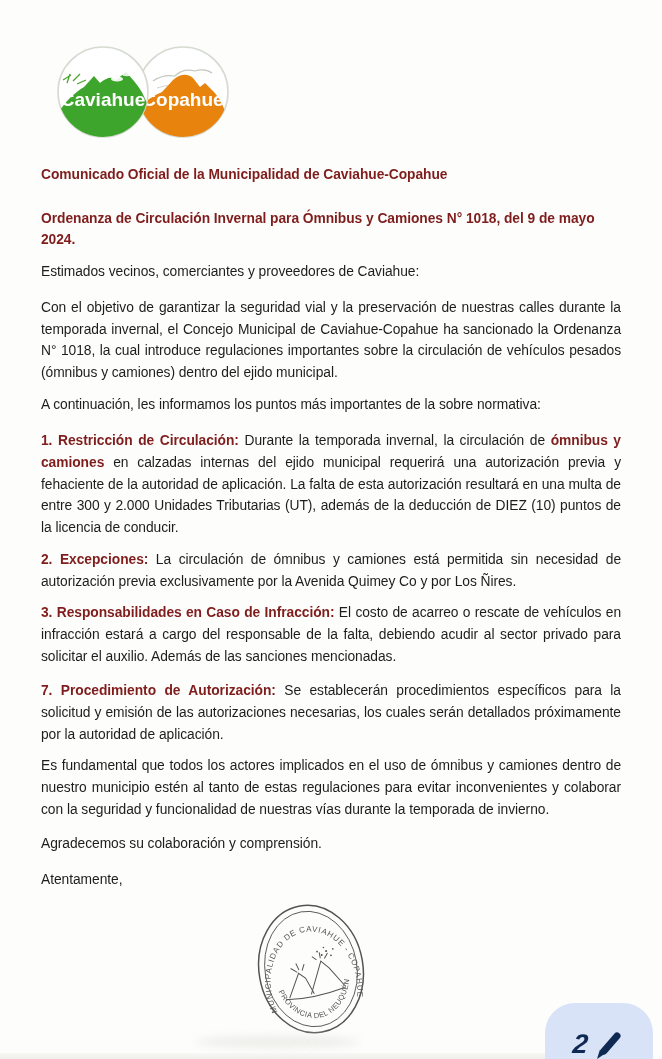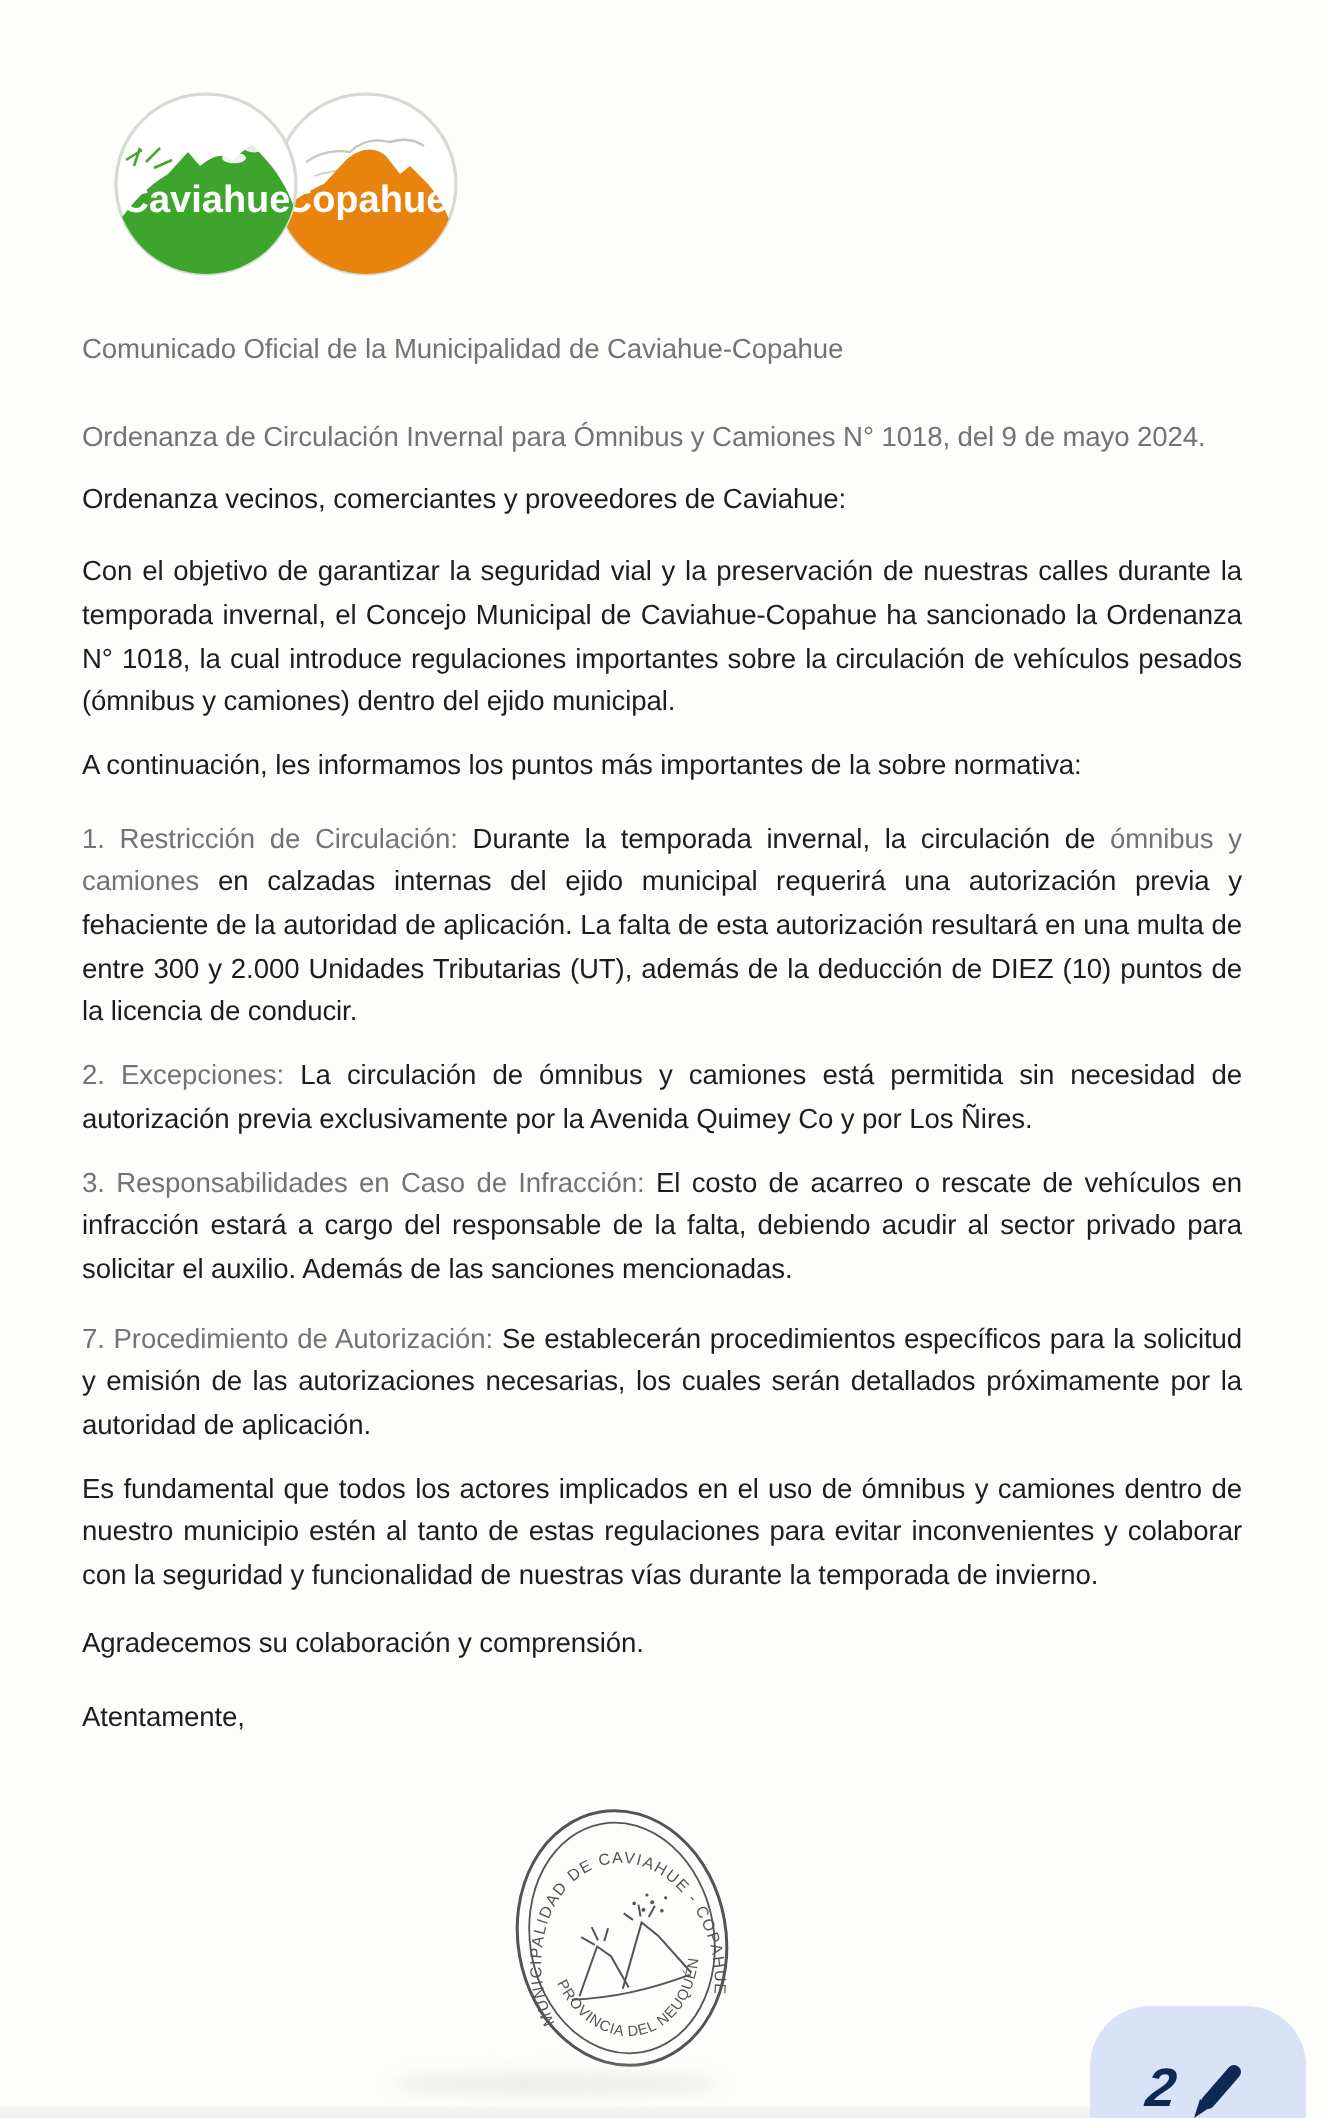--- a/index.html
+++ b/index.html
@@ -11,21 +11,21 @@
   .logo{position:absolute;left:53px;top:43px;width:186px;height:100px;}
   .logo svg{display:block;width:100%;height:100%;}
   .logo text{font-family:"Liberation Sans",sans-serif;font-weight:bold;font-size:19px;fill:#ffffff;}
   
   .letter{
     position:absolute;left:41px;top:0;width:580px;
     font-size:13.8px;line-height:21.7px;letter-spacing:-0.05px;
     padding-top:164px;
   }
   .letter p{margin:0;}
-  .b{font-weight:normal;color:#737373;}
+  .b{font-weight:bold;color:#7f1d1d;}
   .just{text-align:justify;}
   .mt22{margin-top:22px!important;}
   .mt15{margin-top:15px!important;}
   .mt14{margin-top:14px!important;}
   .mt13{margin-top:13px!important;}
   .mt12{margin-top:12px!important;}
   .mt10{margin-top:10px!important;}
   
   .seal{position:absolute;left:250px;top:896px;width:122px;height:146px;opacity:.88;}
   .seal svg{display:block;width:100%;height:100%;}
@@ -82,21 +82,21 @@
           <ellipse cx="74" cy="31" rx="5" ry="2.2" fill="#ffffff" opacity="0.85"></ellipse>
         </g>
         <text x="50" y="63" text-anchor="middle">Caviahue</text>
       </g>
     </svg>
   </div>
 
   <div class="letter">
     <p class="b">Comunicado Oficial de la Municipalidad de Caviahue-Copahue</p>
     <p class="b mt22">Ordenanza de Circulación Invernal para Ómnibus y Camiones N° 1018, del 9 de mayo 2024.</p>
-    <p class="mt10">Ordenanza vecinos, comerciantes y proveedores de Caviahue:</p>
+    <p class="mt10">Estimados vecinos, comerciantes y proveedores de Caviahue:</p>
     <p class="just mt14">Con el objetivo de garantizar la seguridad vial y la preservación de nuestras calles durante la temporada invernal, el Concejo Municipal de Caviahue-Copahue ha sancionado la Ordenanza N° 1018, la cual introduce regulaciones importantes sobre la circulación de vehículos pesados (ómnibus y camiones) dentro del ejido municipal.</p>
     <p class="mt10">A continuación, les informamos los puntos más importantes de la sobre normativa:</p>
 
     <p class="just mt15"><span class="b">1. Restricción de Circulación:</span><span> Durante la temporada invernal, la circulación de </span><span class="b">ómnibus y camiones</span><span> en calzadas internas del ejido municipal requerirá una autorización previa y fehaciente de la autoridad de aplicación. La falta de esta autorización resultará en una multa de entre 300 y 2.000 Unidades Tributarias (UT), además de la deducción de DIEZ (10) puntos de la licencia de conducir.</span></p>
 
     <p class="just mt10"><span class="b">2. Excepciones:</span><span> La circulación de ómnibus y camiones está permitida sin necesidad de autorización previa exclusivamente por la Avenida Quimey Co y por Los Ñires.</span></p>
 
     <p class="just mt10"><span class="b">3. Responsabilidades en Caso de Infracción:</span><span> El costo de acarreo o rescate de vehículos en infracción estará a cargo del responsable de la falta, debiendo acudir al sector privado para solicitar el auxilio. Además de las sanciones mencionadas.</span></p>
 
     <p class="just mt13"><span class="b">7. Procedimiento de Autorización:</span><span> Se establecerán procedimientos específicos para la solicitud y emisión de las autorizaciones necesarias, los cuales serán detallados próximamente por la autoridad de aplicación.</span></p>

